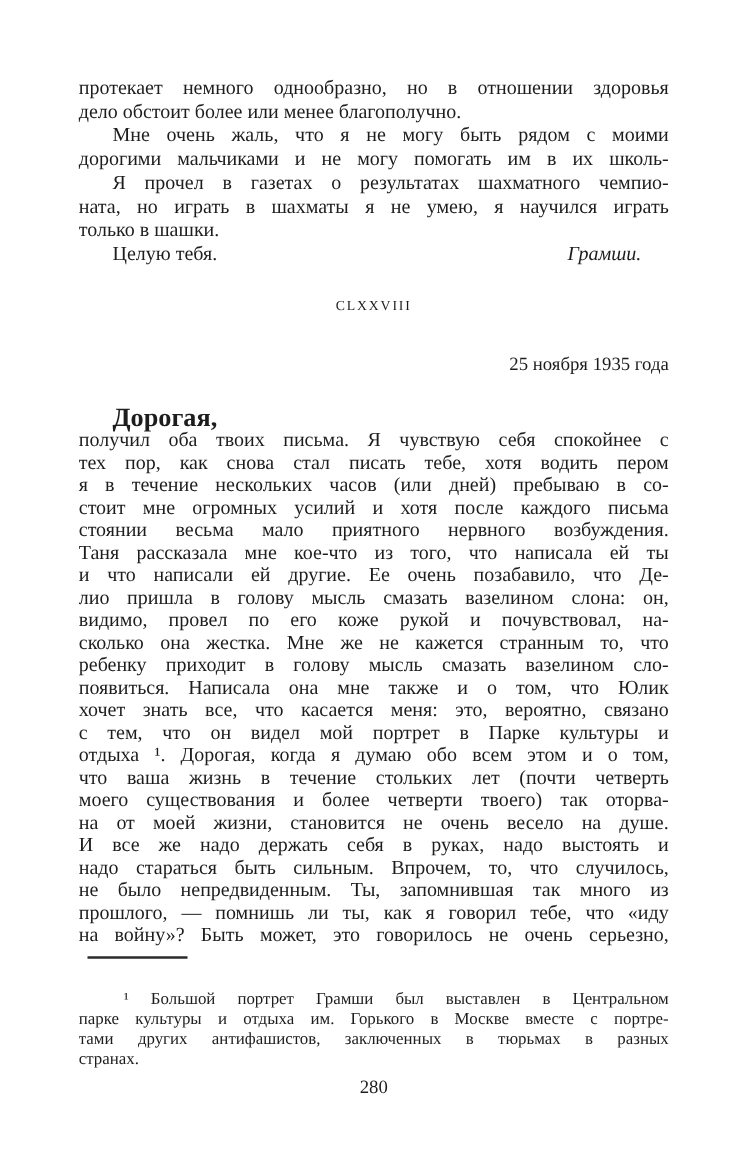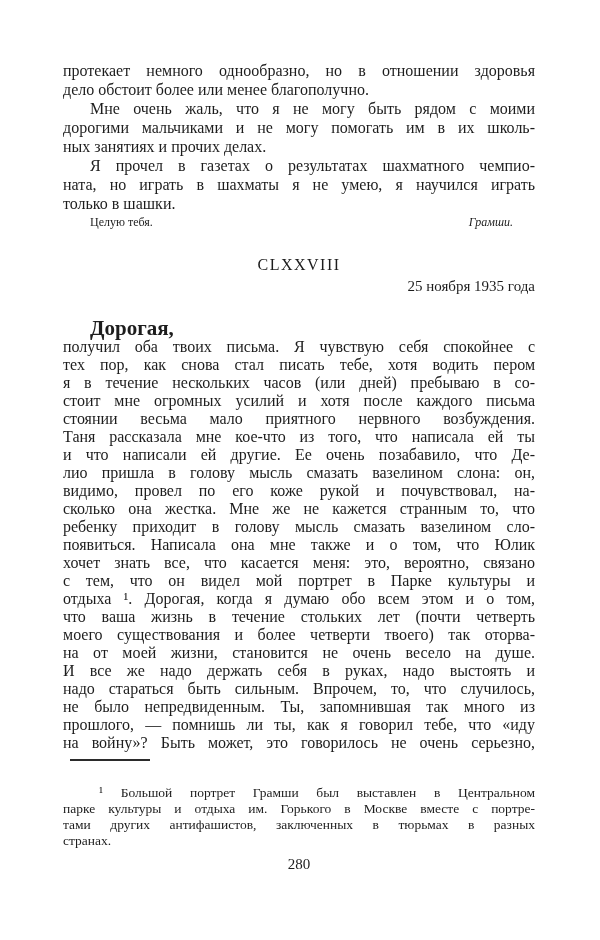--- a/index.html
+++ b/index.html
@@ -29,39 +29,39 @@
   .line.just {
     text-align: justify;
     text-align-last: justify;
   }
   .line.ind {
     text-indent: 27px;
   }
   .closing-row {
     display: flex;
     justify-content: space-between;
-    font-size: 12px;
+    font-size: 16px;
     line-height: 19px;
   }
   .closing-text {
     padding-left: 27px;
   }
   .signature {
     font-style: italic;
     padding-right: 22px;
   }
   .letter-heading {
     margin-top: 23px;
     text-align: center;
-    font-size: 16px;
+    font-size: 11px;
     letter-spacing: 1.5px;
     line-height: 19px;
   }
   .letter-date {
-    margin-top: 3px;
+    margin-top: 28px;
     text-align: right;
     font-size: 15px;
     line-height: 18px;
   }
   .salutation {
     margin-top: 24px;
     text-indent: 27px;
     font-size: 21px;
     line-height: 19px;
     font-weight: bold;
@@ -100,21 +100,20 @@
 <body>
 
 <div class="page">
   <div class="text-block">
 
     <div>
         <div class="line just">протекает немного однообразно, но в отношении здоровья</div>
         <div class="line">дело обстоит более или менее благополучно.</div>
         <div class="line just ind">Мне очень жаль, что я не могу быть рядом с моими</div>
         <div class="line just">дорогими мальчиками и не могу помогать им в их школь-</div>
-        <div class="line">ных занятиях и прочих делах.</div>
         <div class="line just ind">Я прочел в газетах о результатах шахматного чемпио-</div>
         <div class="line just">ната, но играть в шахматы я не умею, я научился играть</div>
         <div class="line">только в шашки.</div>
       </div>
 
     <div class="closing-row">
       <span class="closing-text">Целую тебя.</span>
       <span class="signature">Грамши.</span>
     </div>
 

